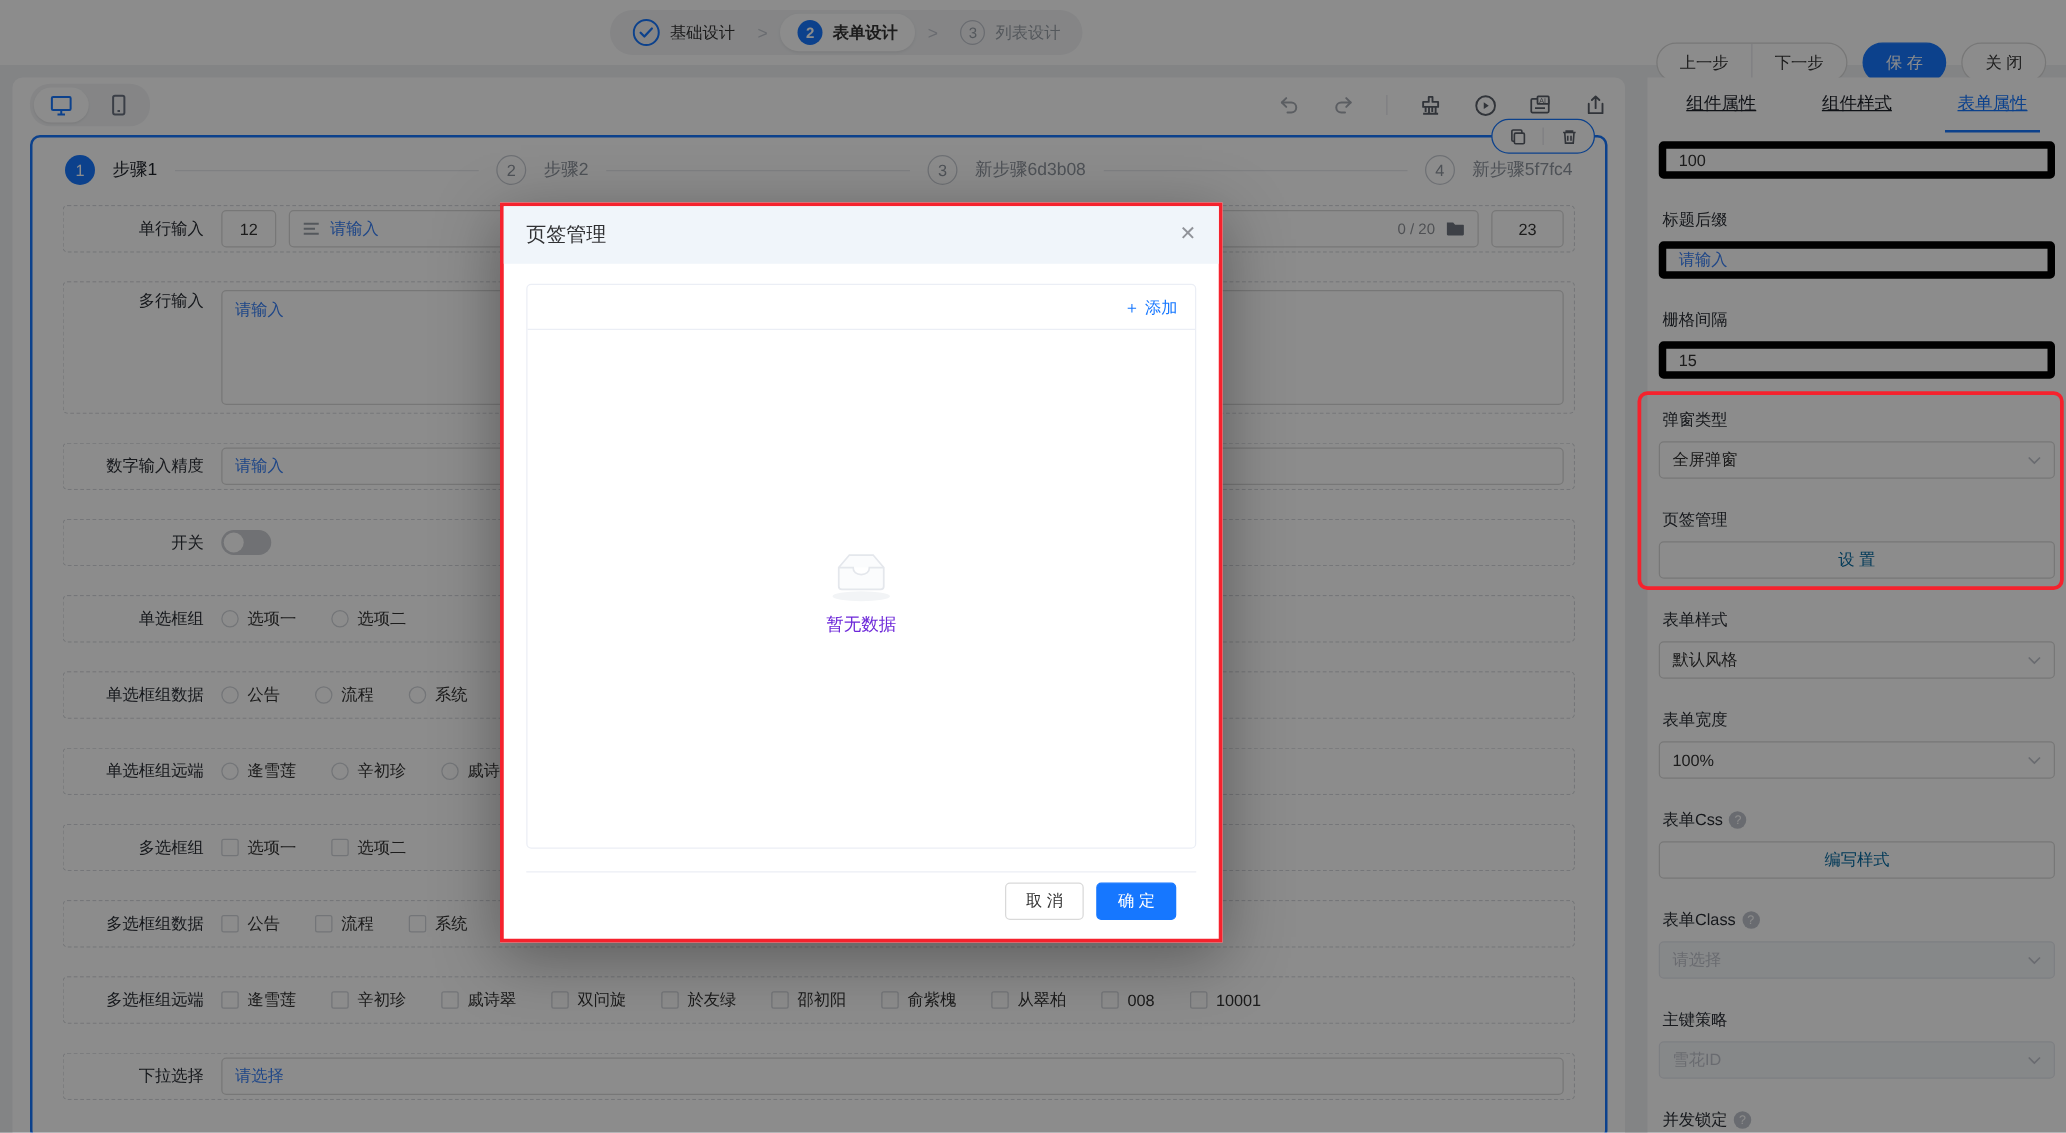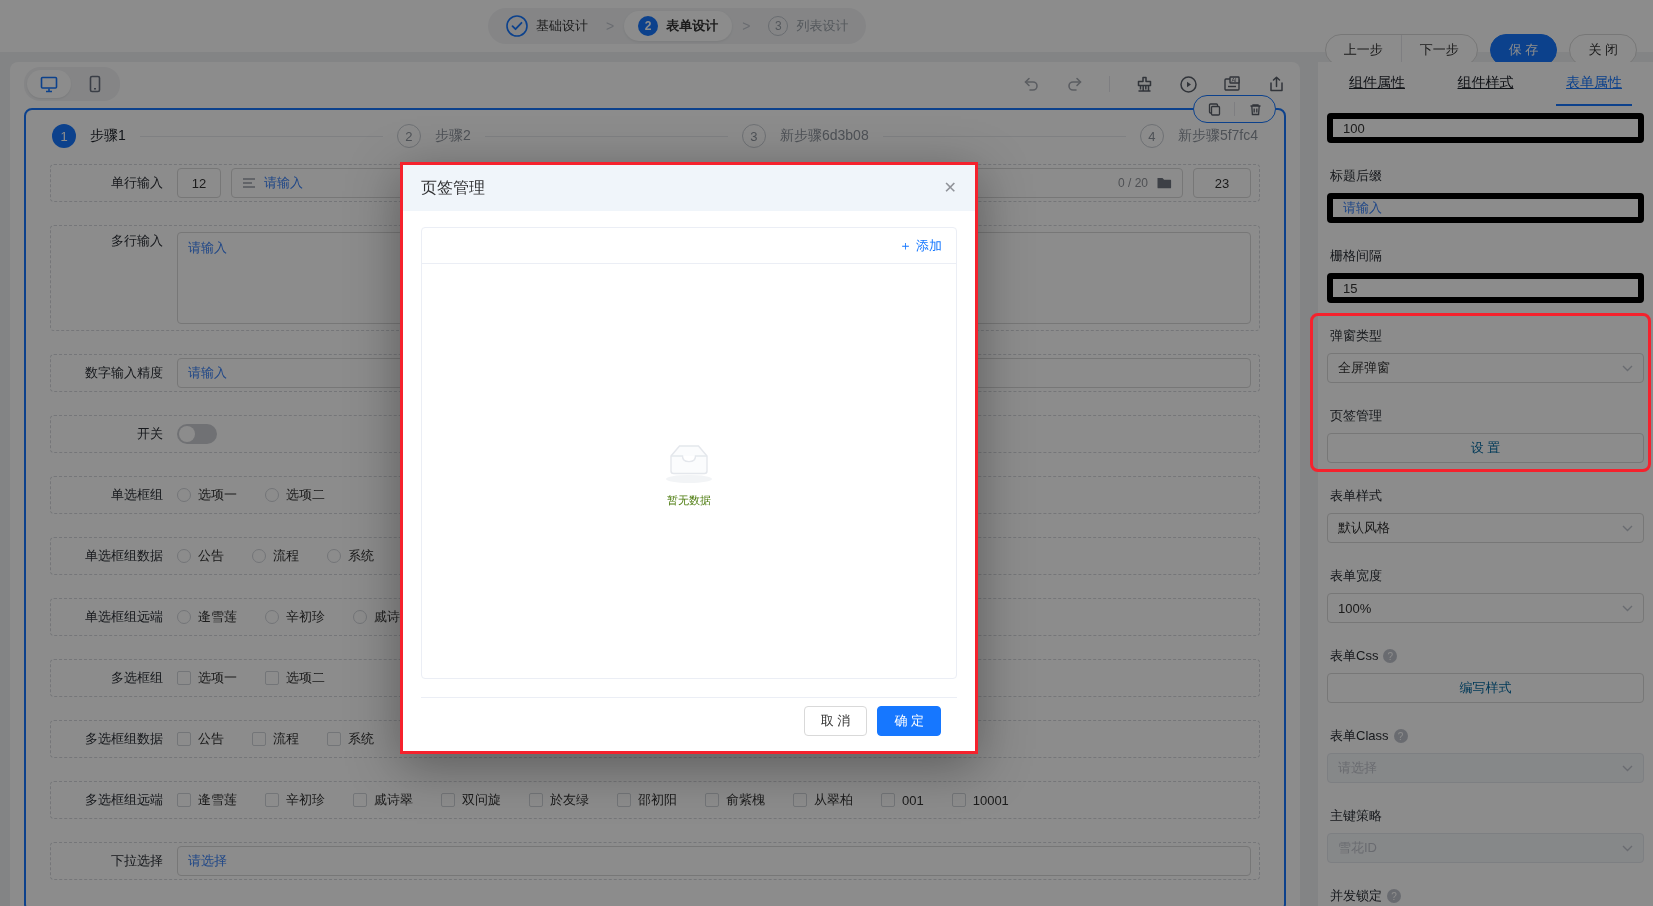--- a/index.html
+++ b/index.html
@@ -85,21 +85,21 @@
   .overlay { position:absolute; inset:0; background:rgba(0,0,0,.45); z-index:40; }
   .modal { position:absolute; left:400px; top:162px; width:578px; height:592px; background:#fff; z-index:50; border:3px solid #f5222d; box-shadow:0 12px 48px rgba(0,0,0,.35); display:flex; flex-direction:column; }
   .modal-header { height:46px; background:#f0f5fa; display:flex; align-items:center; justify-content:space-between; padding:0 18px; flex-shrink:0; }
   .modal-title { font-size:16px; color:#303133; }
   .modal-close { font-size:16px; color:#909399; cursor:pointer; line-height:1; }
   .modal-body { flex:1; padding:16px 18px 0 18px; }
   .inner-panel { border:1px solid #ebeef5; border-radius:4px; height:452px; display:flex; flex-direction:column; }
   .add-row { height:36px; border-bottom:1px solid #ebeef5; display:flex; align-items:center; justify-content:flex-end; padding:0 14px; flex-shrink:0; }
   .add-link { color:#1677ff; font-size:13px; cursor:pointer; display:flex; align-items:center; gap:4px; }
   .empty-area { flex:1; display:flex; flex-direction:column; align-items:center; justify-content:center; gap:8px; }
-  .empty-text { color:#4d7c0f; font-size:11px; }
+  .empty-text { color:#6d28d9; font-size:14px; }
   .modal-footer { border-top:1px solid #ebeef5; margin-top:18px; height:46px; display:flex; align-items:center; justify-content:flex-end; gap:10px; padding:0 16px; flex-shrink:0; }
   .m-btn { height:30px; padding:0 16px; border-radius:4px; border:1px solid #d9d9d9; background:#fff; color:#333; font-size:13px; cursor:pointer; font-family:inherit; }
   .m-btn.primary { background:#1677ff; border-color:#1677ff; color:#fff; }
   .annotation-rect { position:absolute; left:1310px; top:313px; width:341px; height:159px; border:3px solid #f5222d; border-radius:8px; z-index:60; pointer-events:none; }
 
   svg { display:block; }
 </style>
 </head>
 <body>
 
@@ -402,21 +402,21 @@
             <span class="opt">
                 <span class="checkbox"></span>
                 <span>俞紫槐</span>
               </span>
             <span class="opt">
                 <span class="checkbox"></span>
                 <span>从翠柏</span>
               </span>
             <span class="opt">
                 <span class="checkbox"></span>
-                <span>001</span>
+                <span>008</span>
               </span>
             <span class="opt">
                 <span class="checkbox"></span>
                 <span>10001</span>
               </span>
           </div>
         </div>
 
         <div class="frow">
           <span class="frow-label">下拉选择</span>

